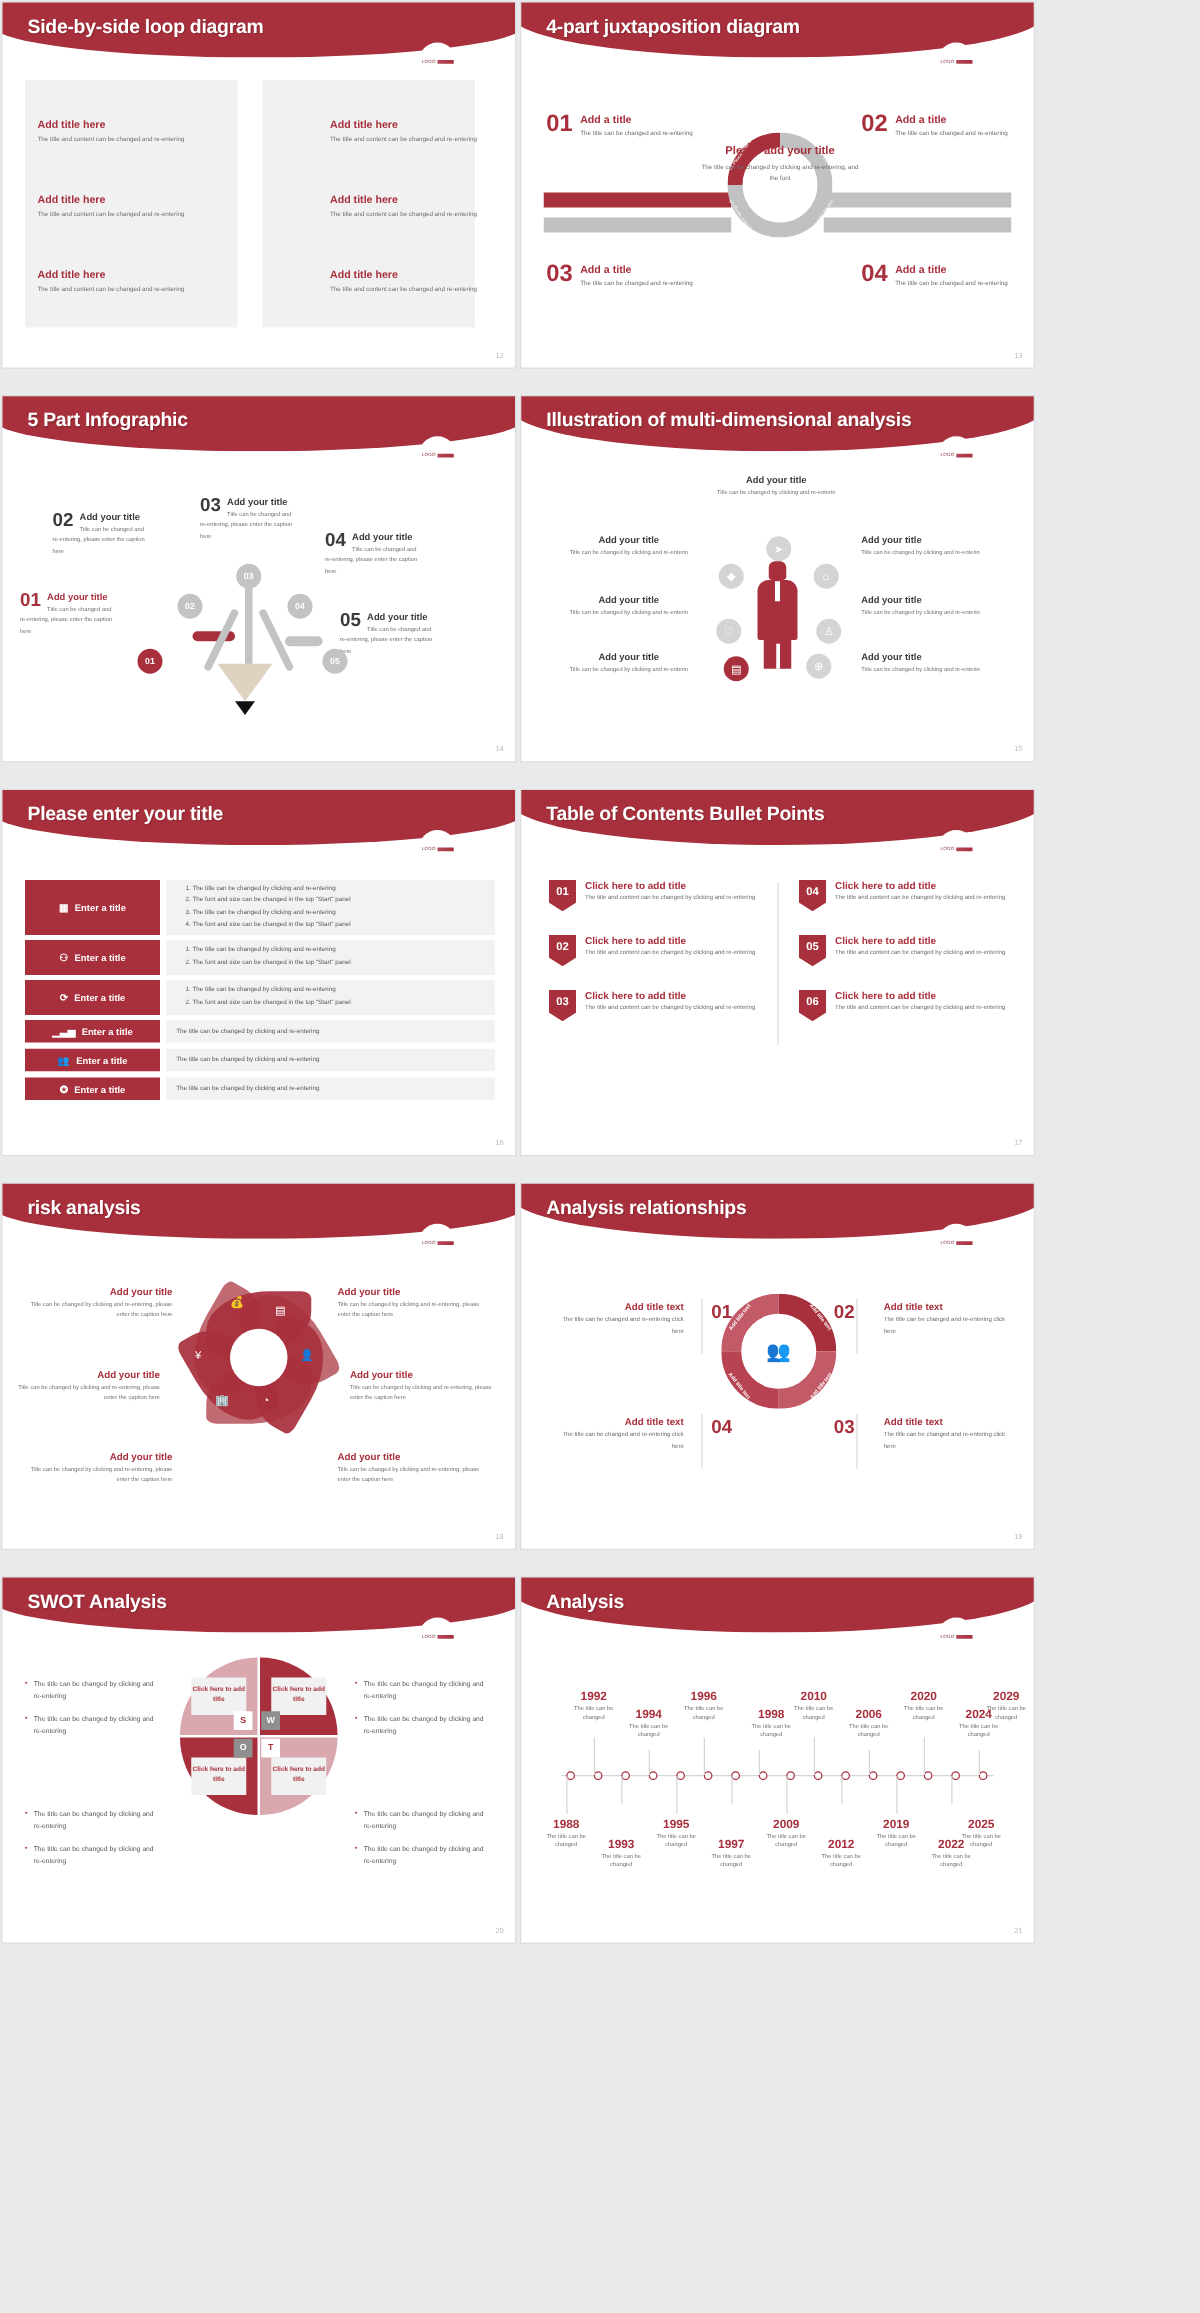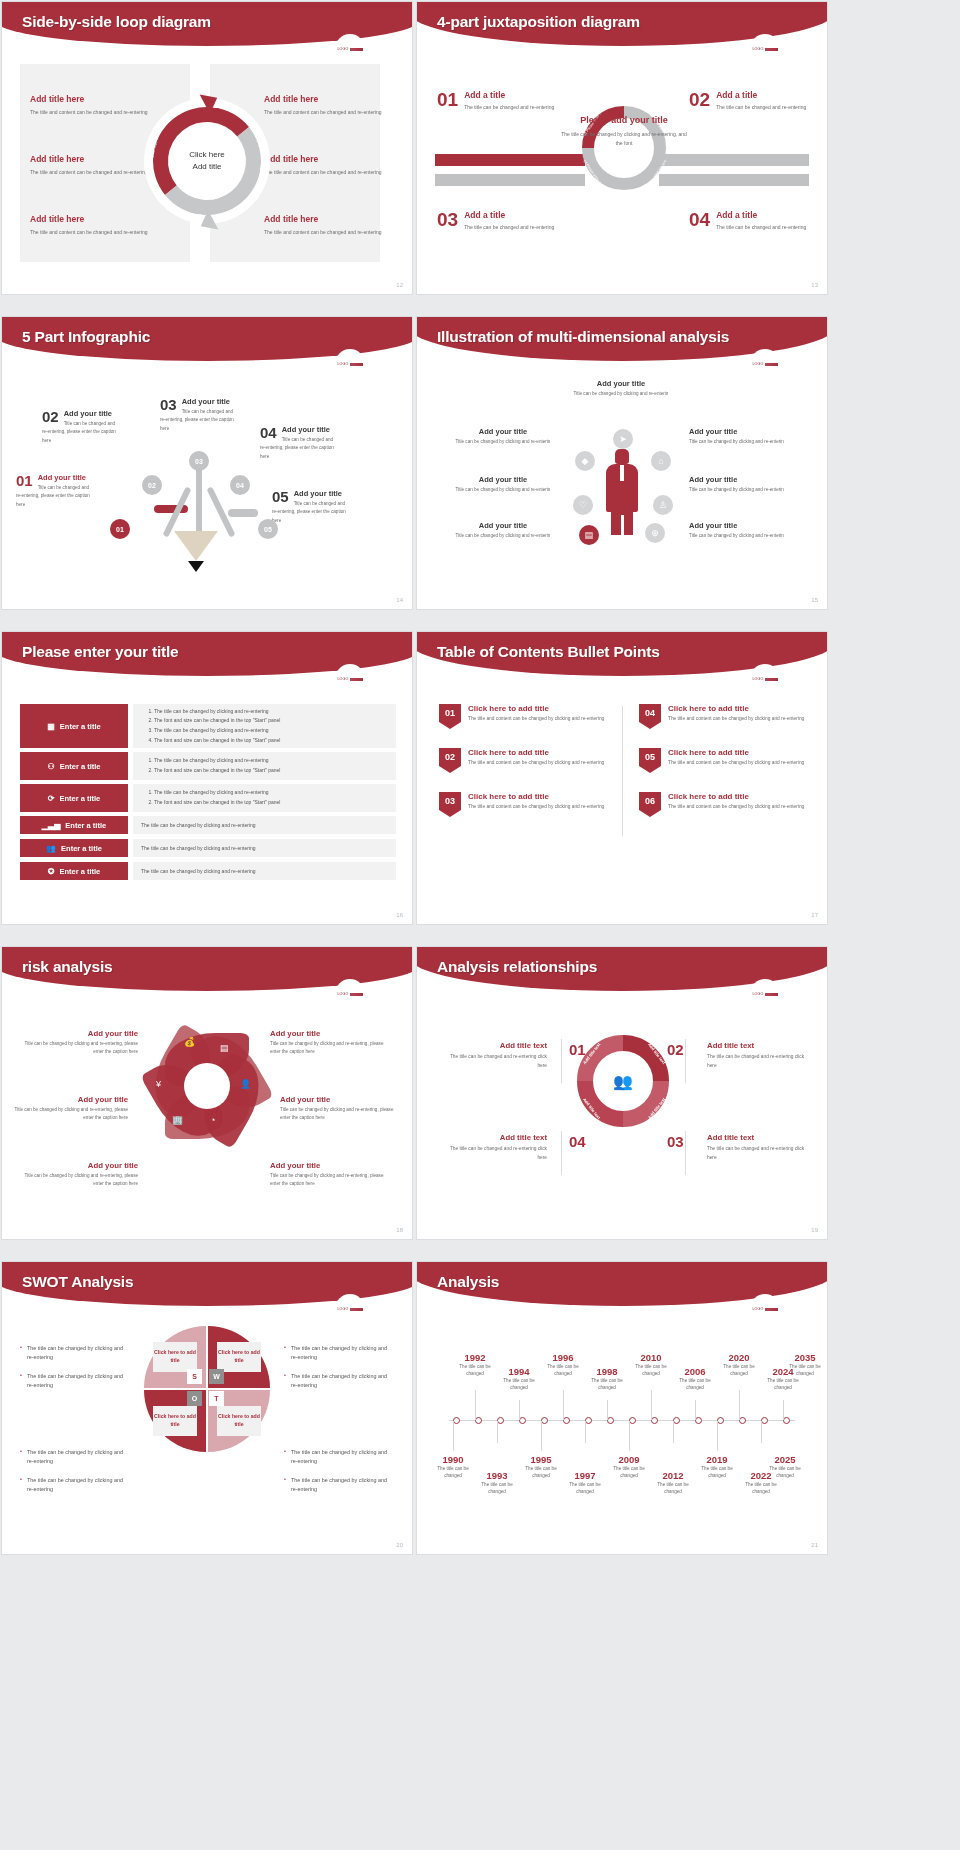--- a/index.html
+++ b/index.html
@@ -258,33 +258,20 @@
       </div>
   <div class="blk" style="left:262px;top:152px">
     <h4>Add title here</h4>
     <p>The title and content can be changed and re-entering</p>
       </div>
   <div class="blk" style="left:262px;top:212px">
     <h4>Add title here</h4>
     <p>The title and content can be changed and re-entering</p>
       </div>
 
-  <div class="loop">
-    <div class="ring-w"></div>
-    <div class="arc a"></div>
-    <div class="arc b"></div>
-    <div class="tip t1"></div>
-    <div class="tip t2"></div>
-    <div class="vlab l">Add your title here</div>
-    <div class="vlab r">Add your title here</div>
-    <div class="core">
-      <span>Click here</span>
-      <span>Add title</span>
-    </div>
-  </div>
   <div class="pagenum">12</div>
 </div>
 
 <div class="slide s13">
   <div class="banner">
         <div class="fill v2"></div>
       </div>
   <div class="slide-title">4-part juxtaposition diagram</div>
   <div class="logo-badge">
         <span class="lg">LOGO<i></i></span>
@@ -834,47 +821,47 @@
         <p>The title can be changed</p>
       </div>
   <div class="ev" style="left:79px;top:104px">
         <div class="y">1994</div>
         <p>The title can be changed</p>
       </div>
   <div class="ev" style="left:123px;top:90px">
         <div class="y">1996</div>
         <p>The title can be changed</p>
       </div>
-  <div class="ev" style="left:167px;top:104px">
+  <div class="ev" style="left:177px;top:104px">
         <div class="y">1998</div>
         <p>The title can be changed</p>
       </div>
   <div class="ev" style="left:211px;top:90px">
         <div class="y">2010</div>
         <p>The title can be changed</p>
       </div>
   <div class="ev" style="left:255px;top:104px">
         <div class="y">2006</div>
         <p>The title can be changed</p>
       </div>
   <div class="ev" style="left:299px;top:90px">
         <div class="y">2020</div>
         <p>The title can be changed</p>
       </div>
   <div class="ev" style="left:343px;top:104px">
         <div class="y">2024</div>
         <p>The title can be changed</p>
       </div>
   <div class="ev" style="left:365px;top:90px">
-        <div class="y">2035</div>
+        <div class="y">2029</div>
         <p>The title can be changed</p>
       </div>
 
   <div class="ev" style="left:13px;top:192px">
-        <div class="y">1990</div>
+        <div class="y">1988</div>
         <p>The title can be changed</p>
       </div>
   <div class="ev" style="left:57px;top:208px">
         <div class="y">1993</div>
         <p>The title can be changed</p>
       </div>
   <div class="ev" style="left:101px;top:192px">
         <div class="y">1995</div>
         <p>The title can be changed</p>
       </div>

